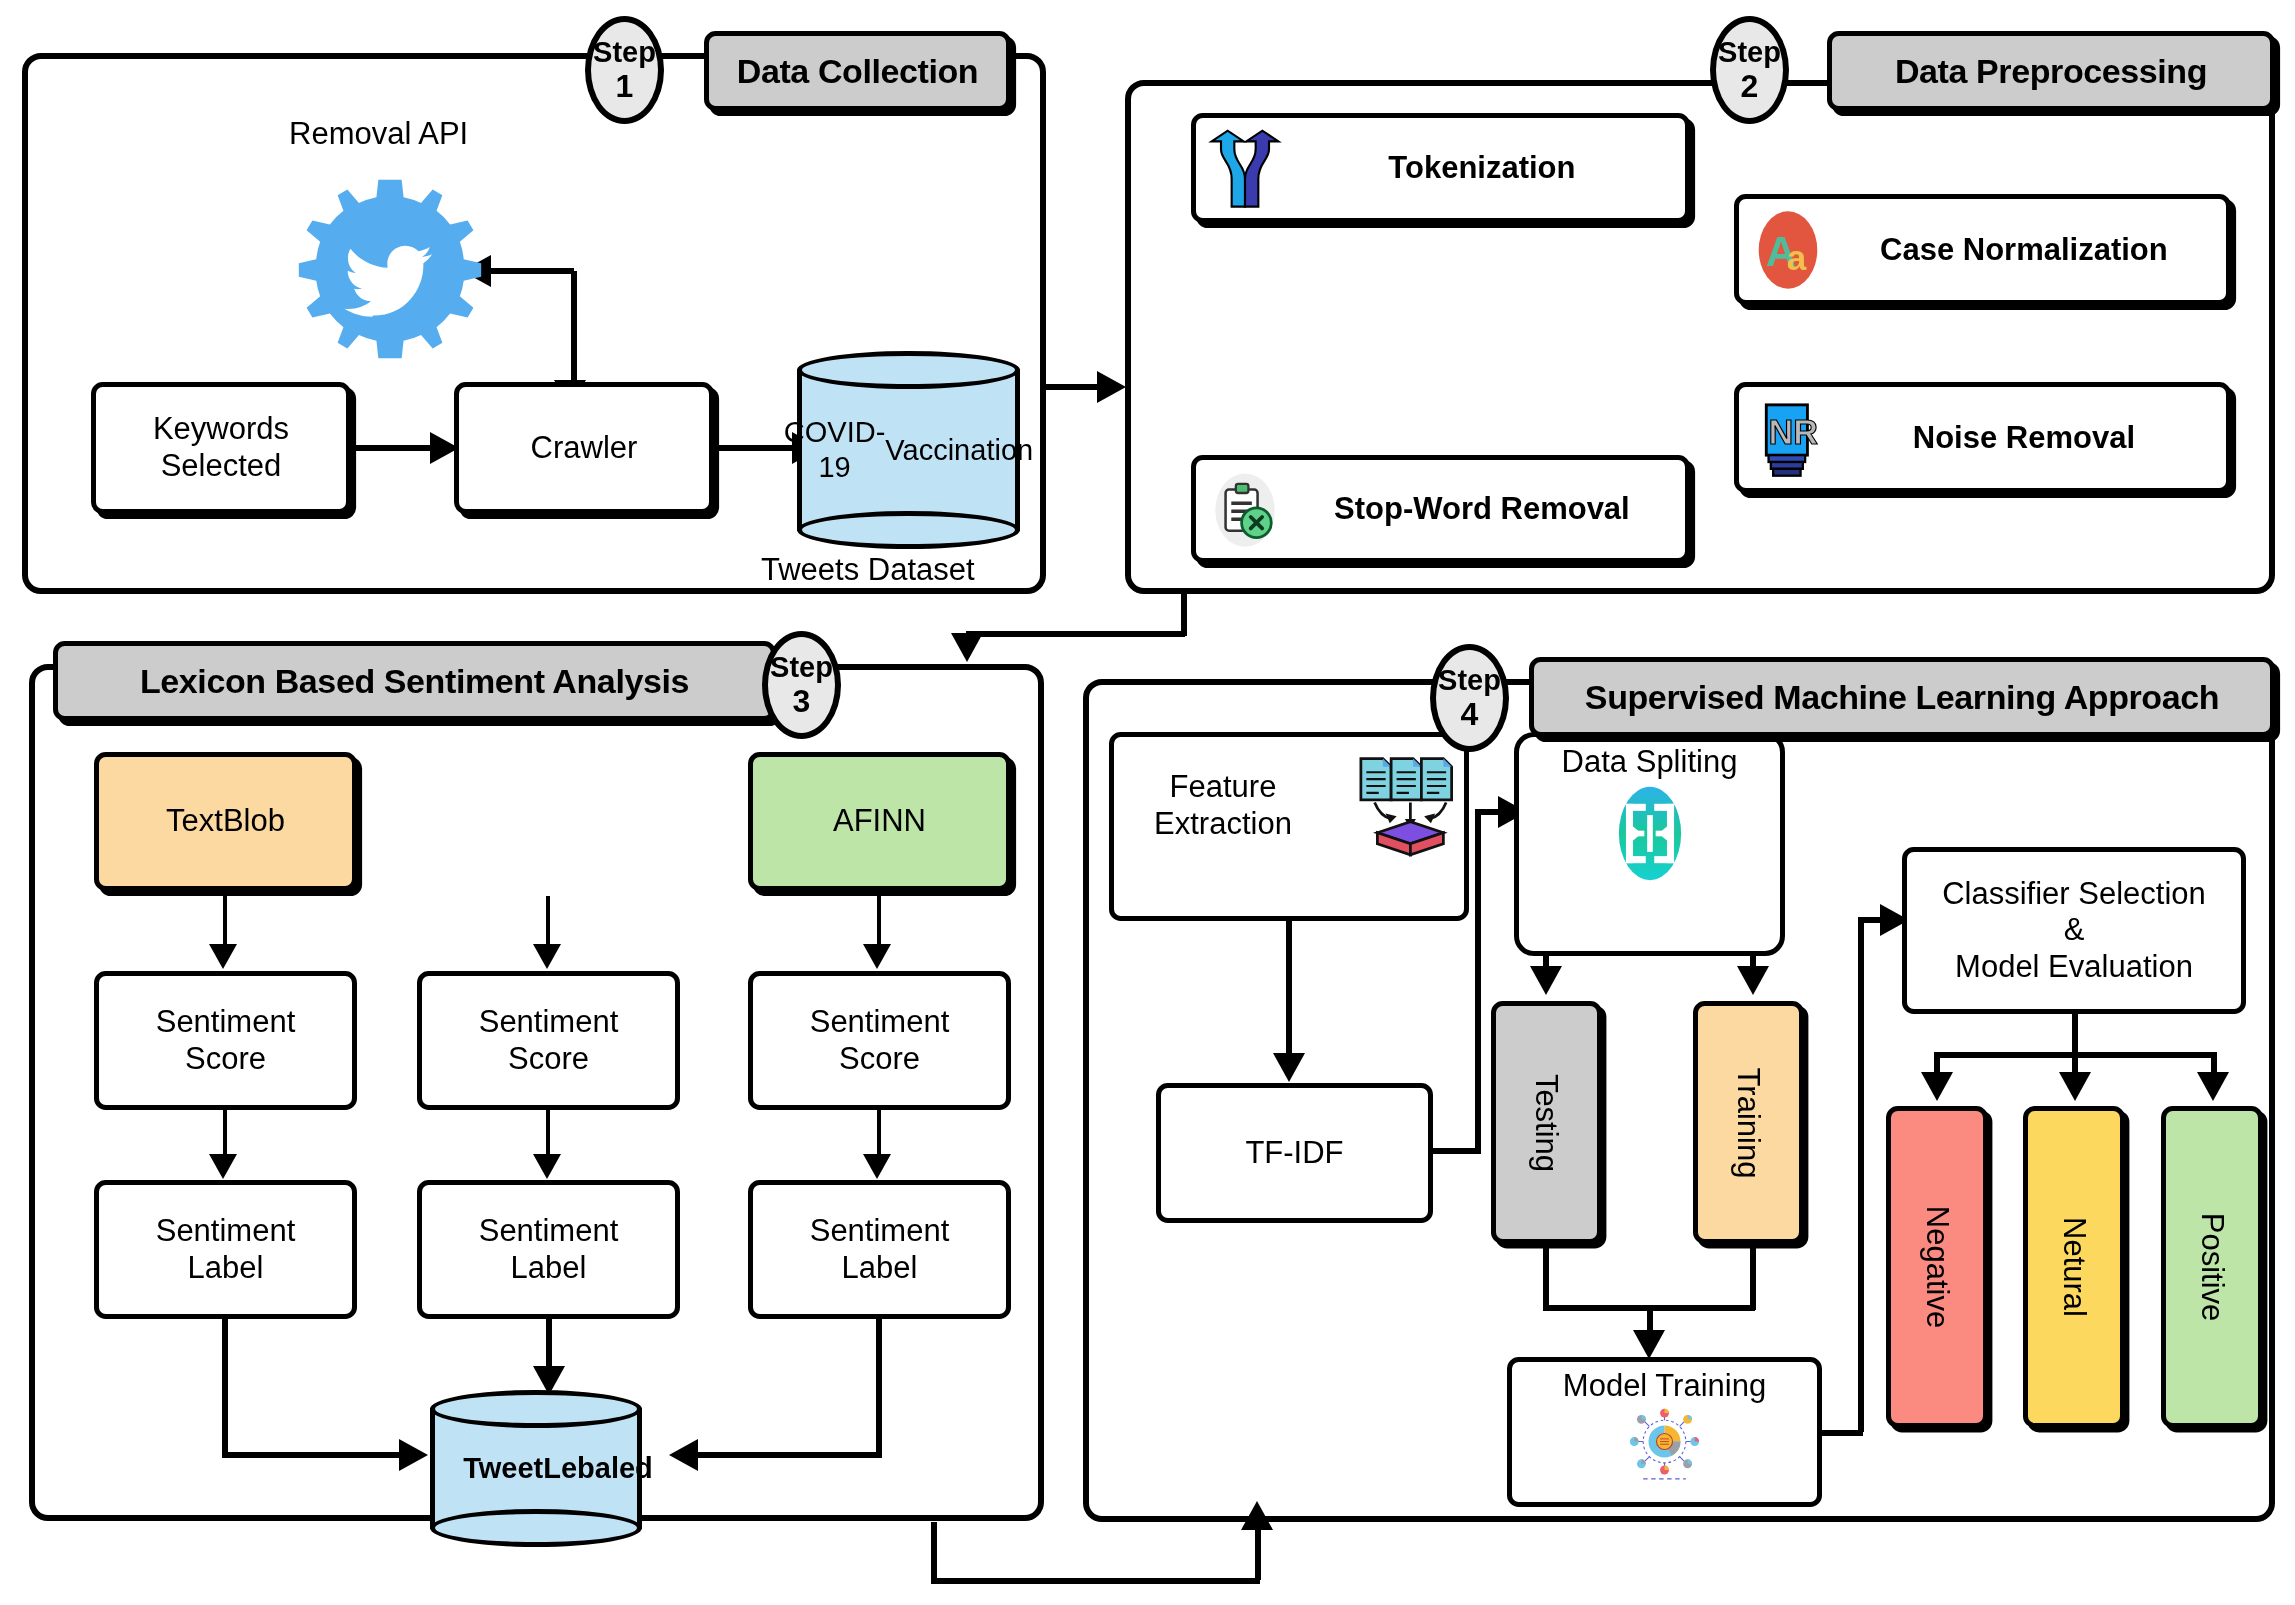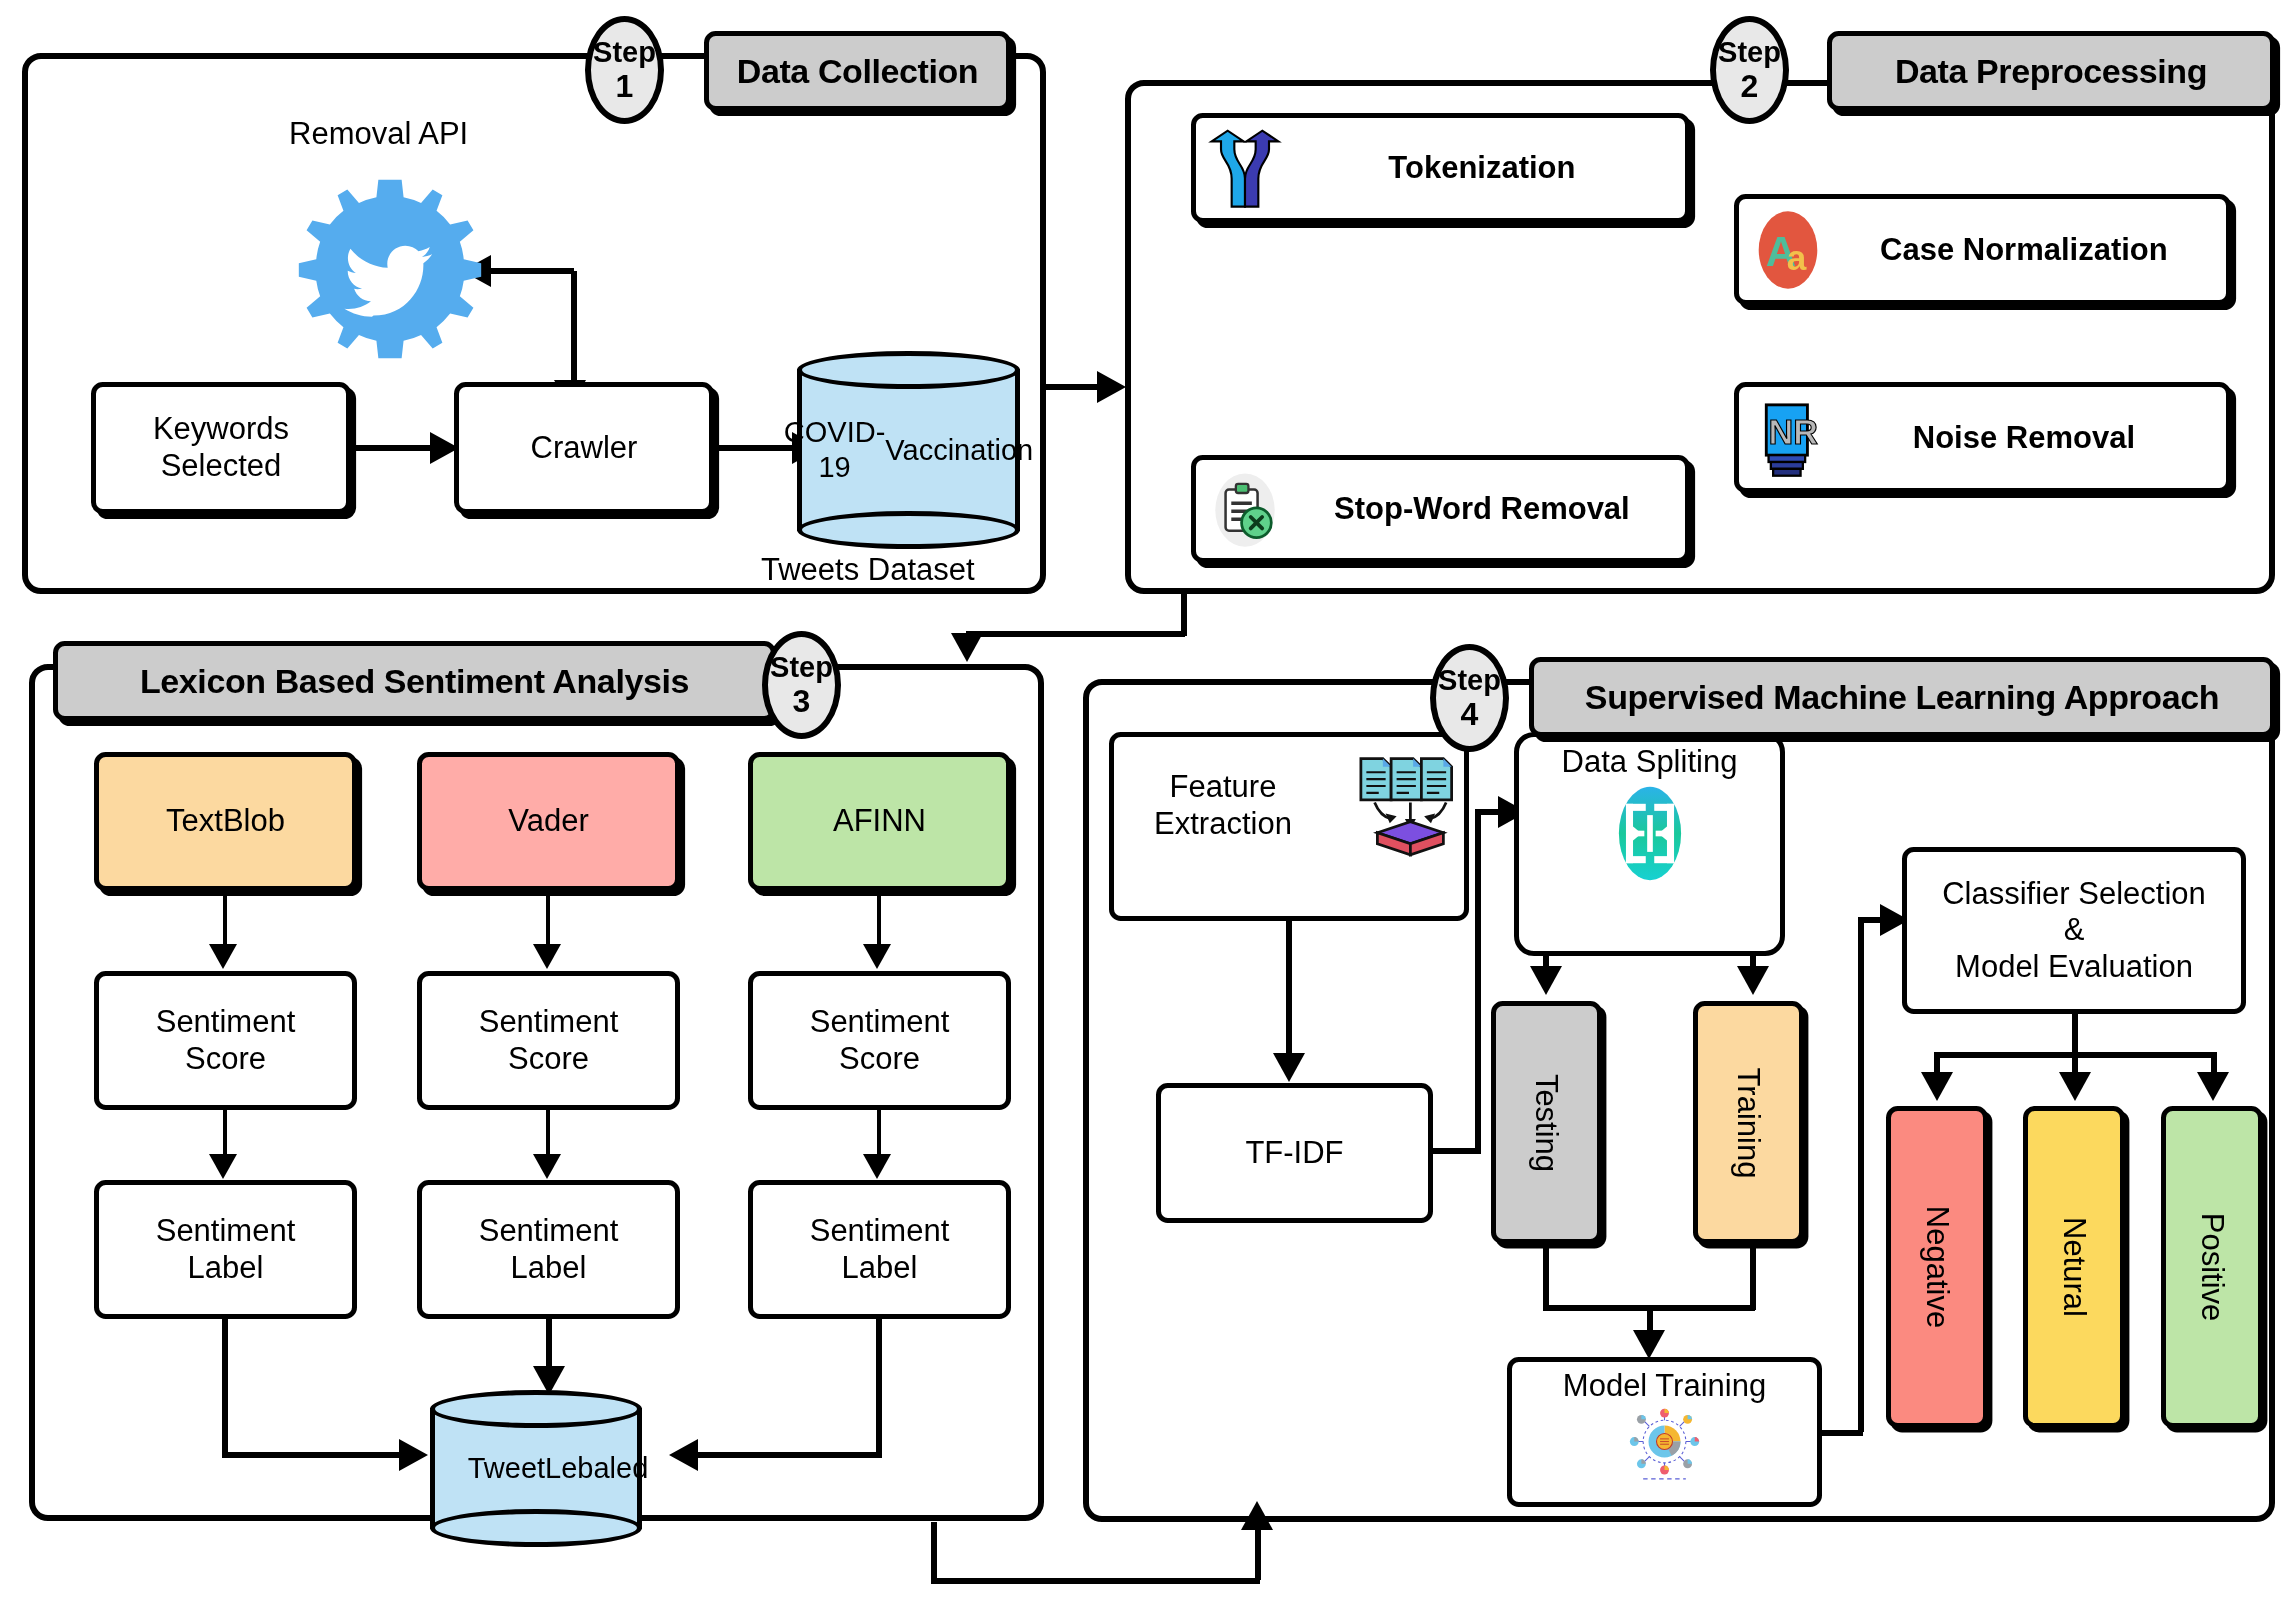--- a/index.html
+++ b/index.html
@@ -113,21 +113,21 @@
   .cyl .bot{
     position:absolute;left:0;right:0;bottom:0;height:38px;
     background:#bfe2f5;border:5.9px solid #000;border-radius:50%;
     box-sizing:border-box;
   }
   .cyl .ctext{
     position:absolute;left:0;right:0;top:0;bottom:0;
     display:flex;flex-direction:row;align-items:center;justify-content:center;
     font-size:29px;color:#000;text-align:center;line-height:1.2;z-index:3;
   }
-  .cyl.bolded .ctext{font-weight:normal;margin-left:44px;}
+  .cyl.bolded .ctext{font-weight:bold;margin-left:44px;}
 
   
   .hline{position:absolute;background:#000;height:5.9px;z-index:5;}
   .vline{position:absolute;background:#000;width:5.9px;z-index:5;}
   .arrow-d{position:absolute;width:0;height:0;border-left:16px solid transparent;border-right:16px solid transparent;border-top:29px solid #000;z-index:6;}
   .arrow-u{position:absolute;width:0;height:0;border-left:16px solid transparent;border-right:16px solid transparent;border-bottom:29px solid #000;z-index:6;}
   .arrow-r{position:absolute;width:0;height:0;border-top:16px solid transparent;border-bottom:16px solid transparent;border-left:29px solid #000;z-index:6;}
   .arrow-l{position:absolute;width:0;height:0;border-top:16px solid transparent;border-bottom:16px solid transparent;border-right:29px solid #000;z-index:6;}
   .thinv{width:4.4px;}
 
@@ -265,23 +265,20 @@
   <div class="banner" style="left:53px;top:641px;width:723px;height:80px;">
     <span>Lexicon Based Sentiment Analysis</span>
   </div>
   <div class="step-badge" style="left:762px;top:631px;">
     <span class="sw">Step</span>
     <span class="sn">3</span>
   </div>
 
   <div class="node shadow" style="left:94px;top:752px;width:263px;height:139px;background:#fcd9a0;">
     <div class="lbl">TextBlob</div>
-  </div>
-  <div class="node shadow" style="left:417px;top:752px;width:263px;height:139px;background:#ffaca8;">
-    <div class="lbl">Vader</div>
   </div>
   <div class="node shadow" style="left:748px;top:752px;width:263px;height:139px;background:#bde5a7;">
     <div class="lbl">AFINN</div>
   </div>
 
   <div class="vline thinv" style="left:223px;top:896px;height:55px;"></div>
   <div class="arrow-d" style="left:209px;top:944px;border-left-width:14.6px;border-right-width:14.6px;border-top-width:25px;"></div>
   <div class="vline thinv" style="left:546px;top:896px;height:55px;"></div>
   <div class="arrow-d" style="left:533px;top:944px;border-left-width:14.6px;border-right-width:14.6px;border-top-width:25px;"></div>
   <div class="vline thinv" style="left:877px;top:896px;height:55px;"></div>

